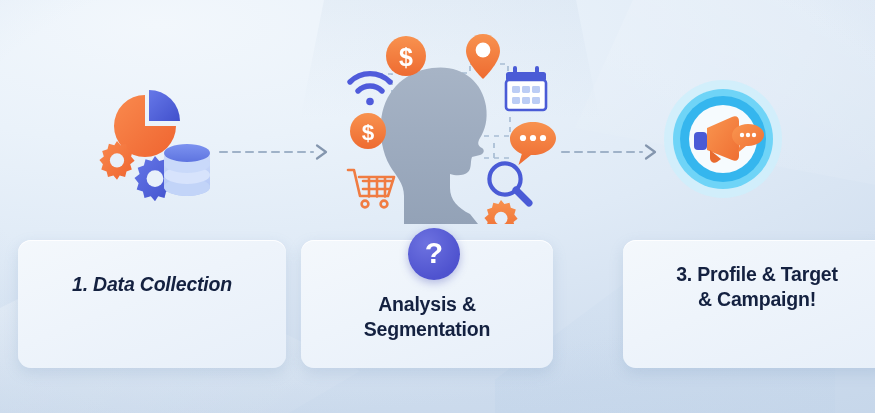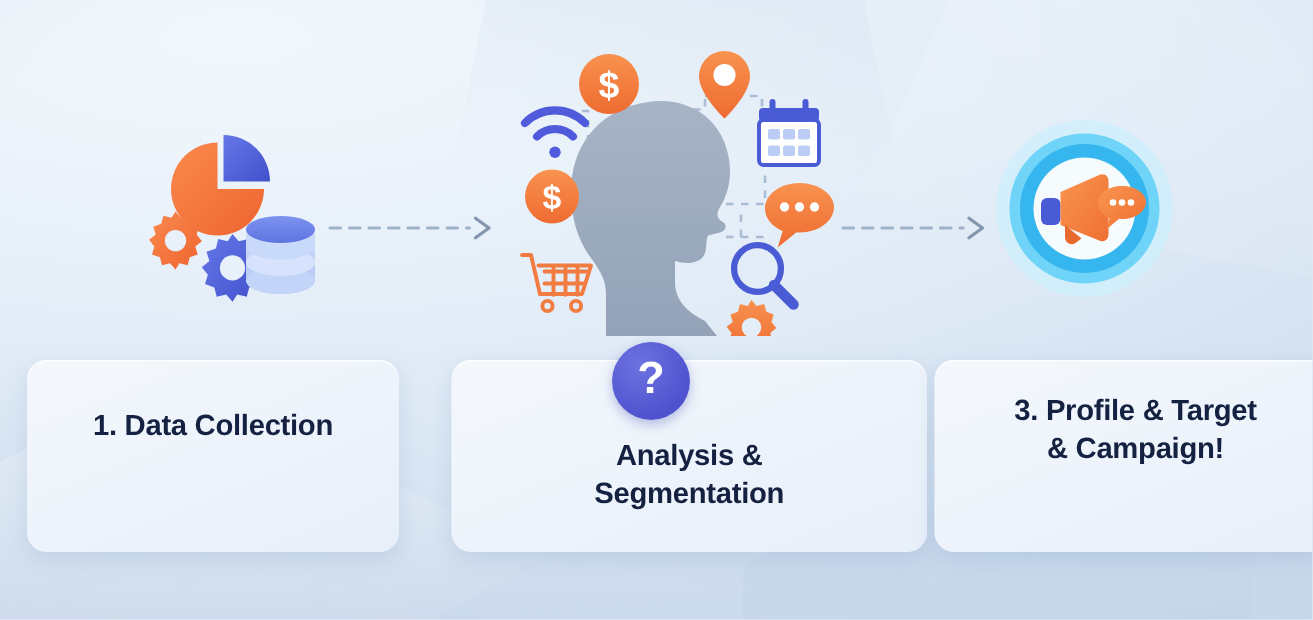--- a/index.html
+++ b/index.html
@@ -43,22 +43,22 @@
 
   
   .cards{position:absolute;left:0;top:232px;width:875px;height:181px;}
   .card{
     position:absolute;top:8px;height:128px;
     border-radius:13px;
     background:linear-gradient(158deg,#f4f8fc 0%,#eef4fb 45%,#e7eff9 100%);
     box-shadow:0 5px 14px rgba(118,150,186,.22),0 1px 0 rgba(255,255,255,.85) inset;
     display:flex;align-items:flex-start;justify-content:center;
   }
-  #card-1{left:18px;width:248px;}
-  #card-2{left:301px;width:317px;}
+  #card-1{left:18px;width:268px;font-style:italic;}
+  #card-2{left:301px;width:252px;}
   #card-3{left:592px;width:268px;margin-left:31px;}
   .card-text{
     color:#142140;font-weight:bold;font-size:19.5px;line-height:25px;
     text-align:center;letter-spacing:-.2px;white-space:pre-line;
   }
   #card-1 .card-text{margin-top:32px;}
   #card-2 .card-text{margin-top:52px;}
   #card-3 .card-text{margin-top:22px;}
 
   .q-badge{

